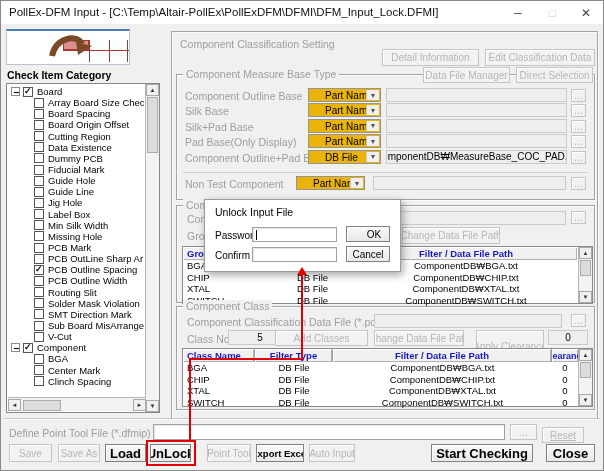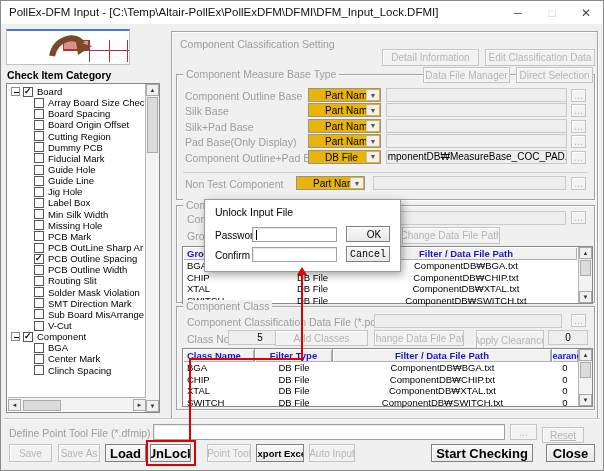--- a/index.html
+++ b/index.html
@@ -129,20 +129,25 @@
           <span class="cb"></span>
           <span>Board Origin Offset</span>
         </div>
 
         <div class="trow lvl1">
           <span class="exp"></span>
           <span class="cb"></span>
           <span>Cutting Region</span>
         </div>
 
+        <div class="trow lvl1">
+          <span class="exp"></span>
+          <span class="cb"></span>
+          <span>Data Existence</span>
+        </div>
 
         <div class="trow lvl1">
           <span class="exp"></span>
           <span class="cb"></span>
           <span>Dummy PCB</span>
         </div>
 
         <div class="trow lvl1">
           <span class="exp"></span>
           <span class="cb"></span>
@@ -403,21 +408,21 @@
     <div class="gb" style="left:4px;top:274px;width:419px;height:104px;">
       <div class="gt">Component Class</div>
       <div class="lbl" style="left:10px;top:9px;">Component Classification Data File (*.pccls)</div>
       <div class="fld dis" style="left:197px;top:7px;width:188px;height:14px;"></div>
       <div class="b dis" style="left:394px;top:7px;width:15px;height:13px;">...</div>
 
       <div class="lbl" style="left:10px;top:26px;">Class No.</div>
       <div class="fld dis ctr" style="left:51px;top:23px;width:64px;height:15px;">5</div>
       <div class="b dis" style="left:98px;top:23px;width:93px;height:16px;">Add Classes</div>
       <div class="b dis" style="left:197px;top:23px;width:90px;height:16px;">Change Data File Path</div>
-      <div class="b dis" style="left:299px;top:23px;width:68px;height:20px;">Apply Clearance</div>
+      <div class="b dis" style="left:299px;top:23px;width:68px;height:32px;">Apply Clearance</div>
       <div class="fld dis ctr" style="left:371px;top:23px;width:40px;height:15px;">0</div>
 
       <div class="tbl" style="left:5px;top:41px;width:411px;height:59px;">
         <div class="thead">
           <div class="th l" style="width:72px;">Class Name</div>
           <div class="th" style="width:78px;">Filter Type</div>
           <div class="th" style="width:219px;">Filter / Data File Path</div>
           <div class="th" style="width:26px;border-right:none;font-size:9px;">Clearance</div>
         </div>
         <div>
@@ -478,21 +483,21 @@
 
   <div id="dlg">
     <div style="position:absolute;left:10px;top:6px;font-size:10.5px;color:#000;">Unlock Input File</div>
     <div class="lbl k" style="left:10px;top:30px;font-size:10px;">Password</div>
     <div class="fld" style="left:47px;top:27px;width:85px;height:15px;">
         <span class="caret"></span>
       </div>
     <div class="b" style="left:141px;top:26px;width:44px;height:16px;padding-left:12px;">OK</div>
     <div class="lbl k" style="left:10px;top:50px;font-size:10px;">Confirm</div>
     <div class="fld" style="left:47px;top:47px;width:85px;height:15px;"></div>
-    <div class="b" style="left:141px;top:46px;width:44px;height:16px;font-family:Liberation Mono, monospace;">Cancel</div>
+    <div class="b" style="left:141px;top:46px;width:44px;height:16px;">Cancel</div>
   </div>
 
   <div id="annrect" style="left:145px;top:439px;width:50px;height:26px;"></div>
   <div class="ann" style="left:188px;top:357px;width:2px;height:82px;"></div>
   <div class="ann" style="left:188px;top:357px;width:114px;height:2px;"></div>
   <div class="ann" style="left:300px;top:273px;width:2px;height:86px;"></div>
   <div id="annarrow" style="left:296px;top:266px;"></div>
 
 </div>
 

